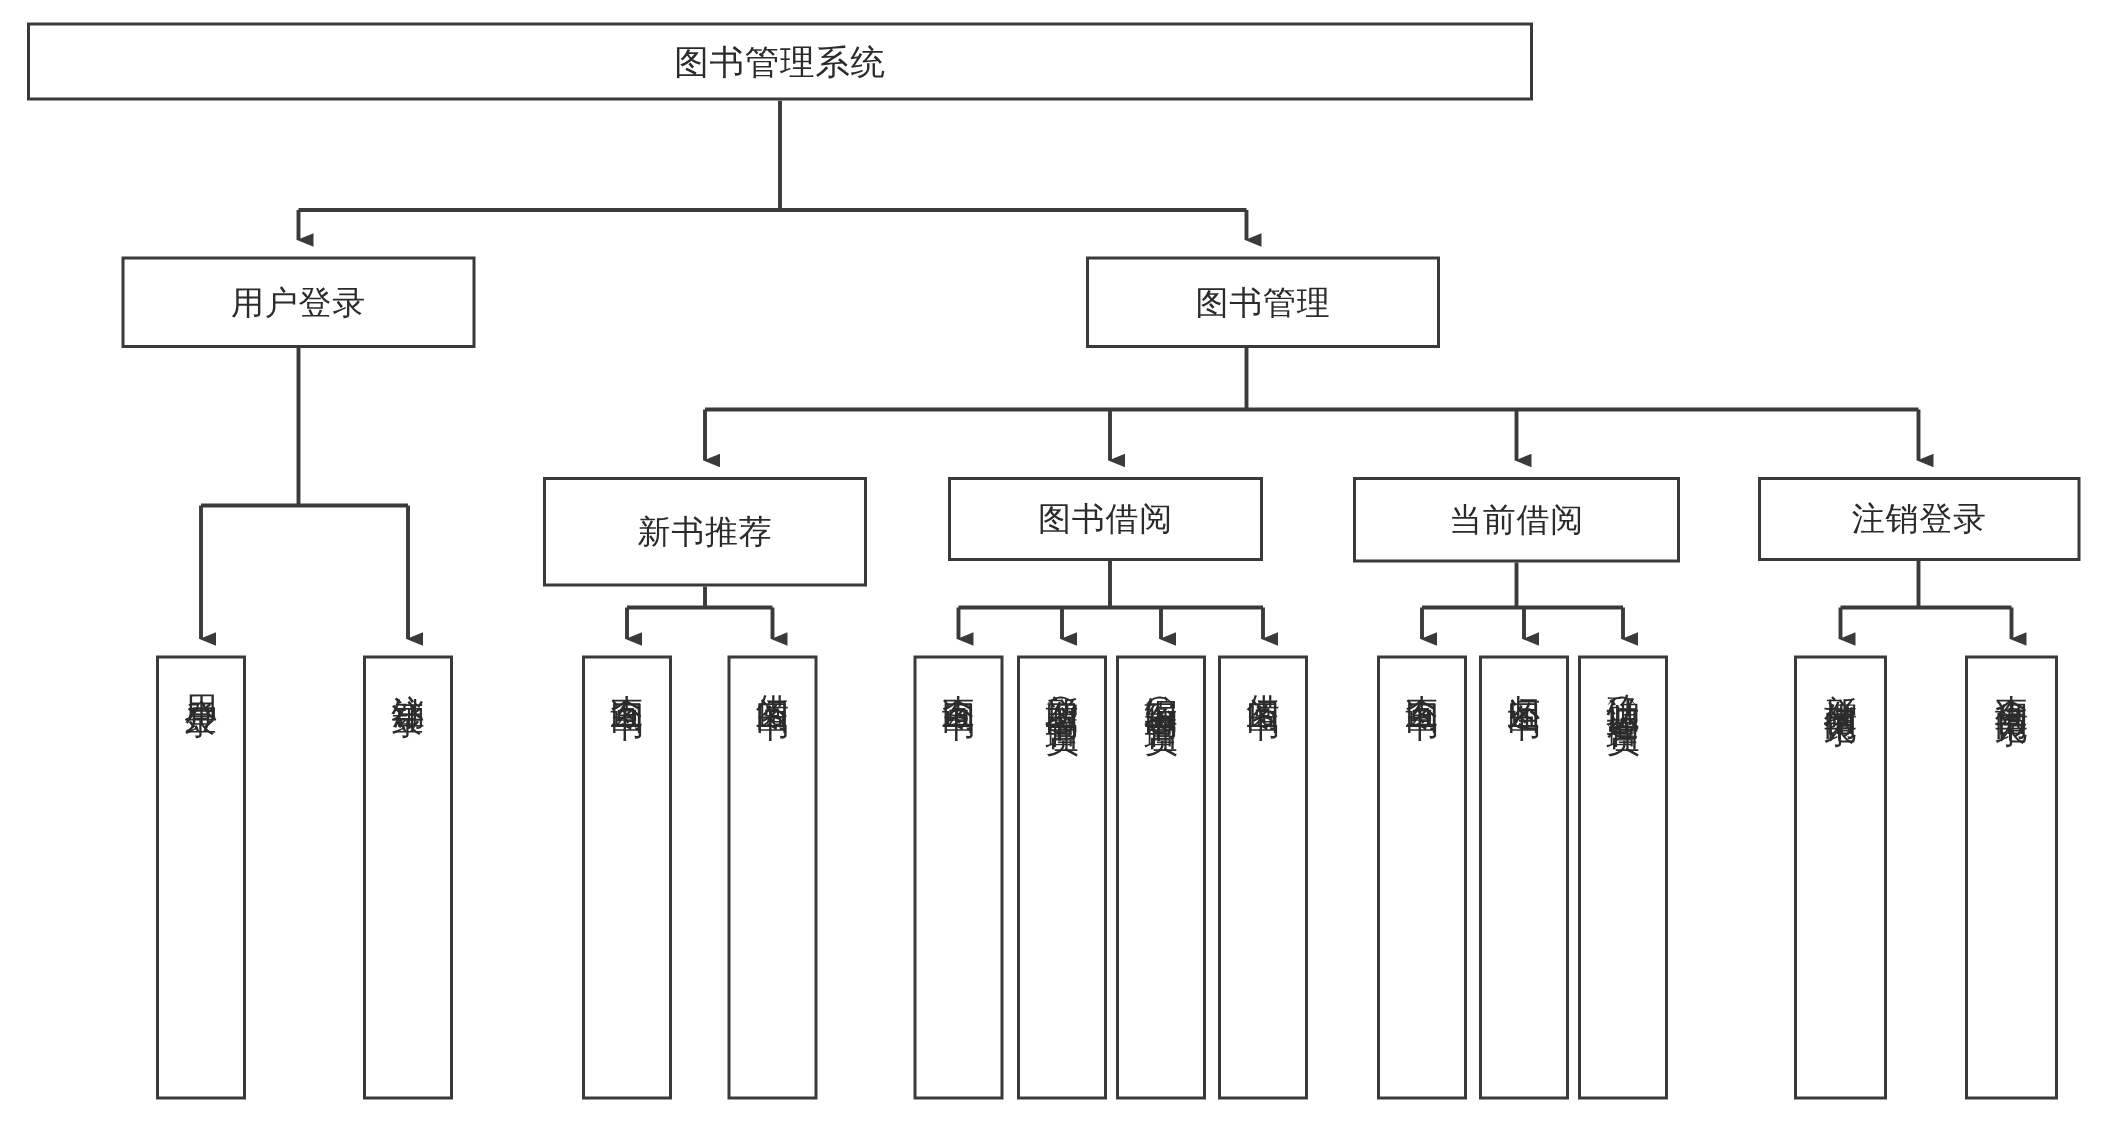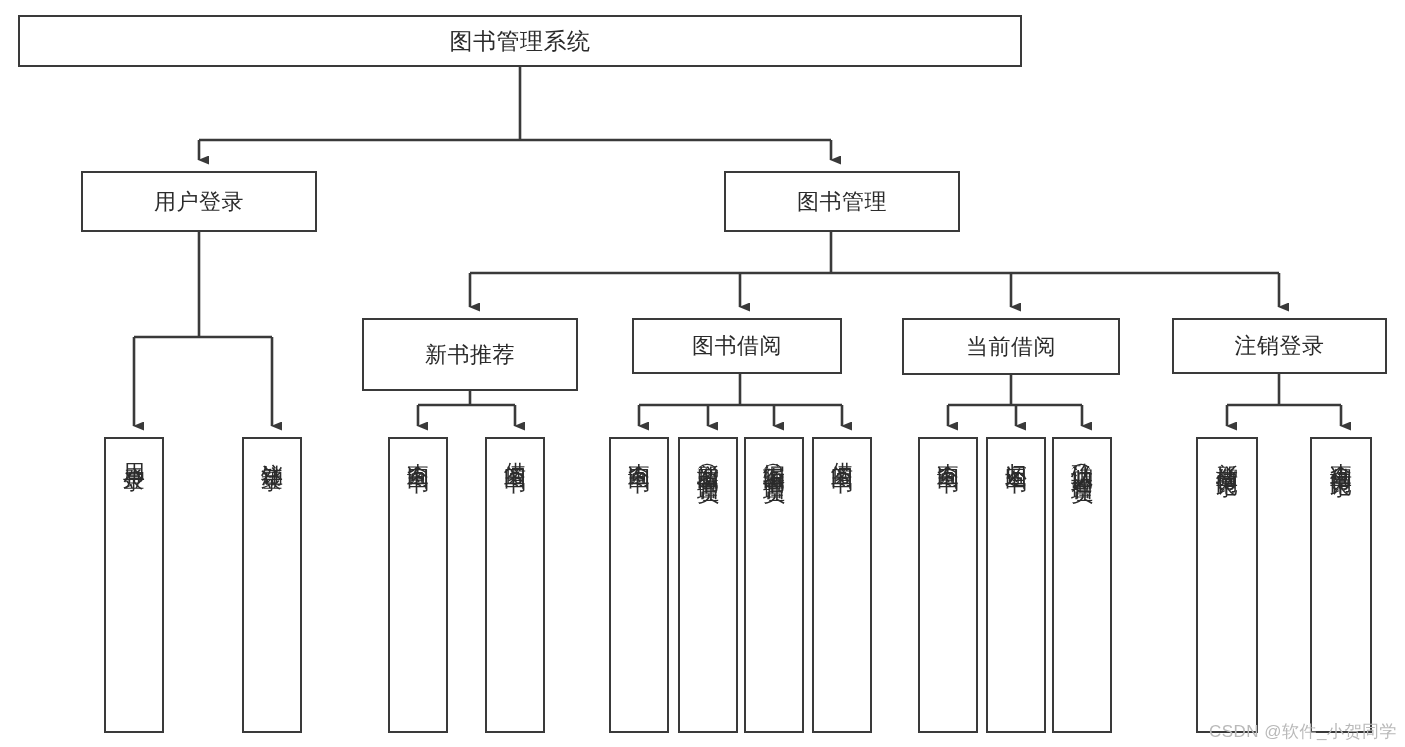--- a/index.html
+++ b/index.html
@@ -180,14 +180,13 @@
   <div class="node vertical" style="left: 1052px; top: 437px; width: 60px; height: 296px;">
     <span class="vtext">确认归还（管理员）</span>
   </div>
   <div class="node vertical" style="left: 1196px; top: 437px; width: 62px; height: 296px;">
     <span class="vtext">新增借阅记录</span>
   </div>
   <div class="node vertical" style="left: 1310px; top: 437px; width: 62px; height: 296px;">
     <span class="vtext">查询借阅记录</span>
   </div>
 
-  <div class="watermark" style="color: rgb(185, 185, 185);">CSDN @软件_小贺同学</div>
 </div>
 
 </body></html>

